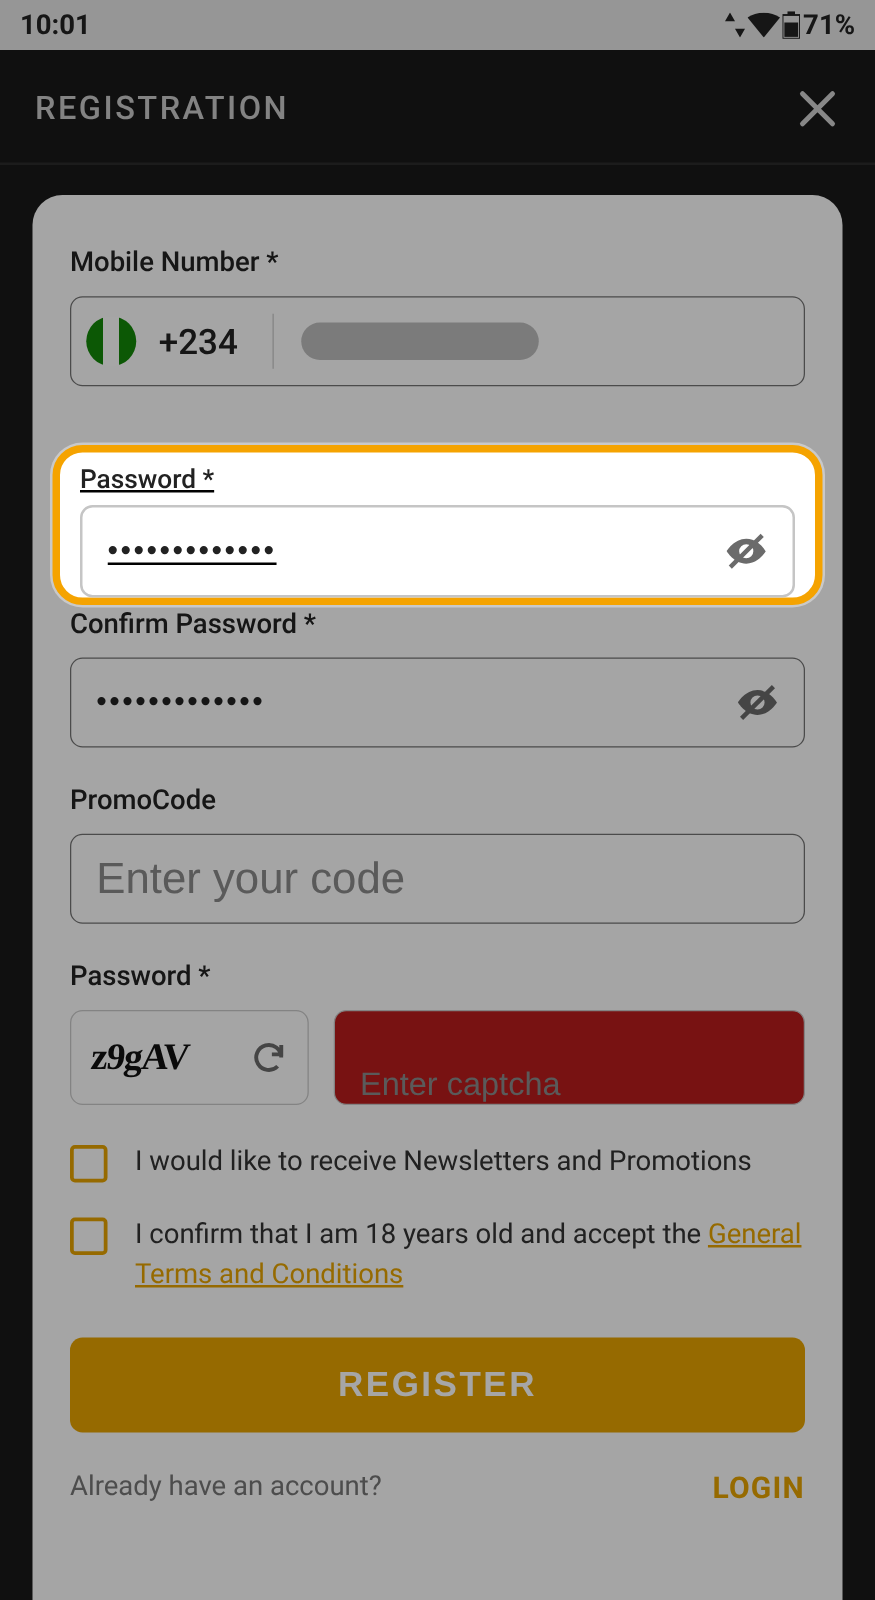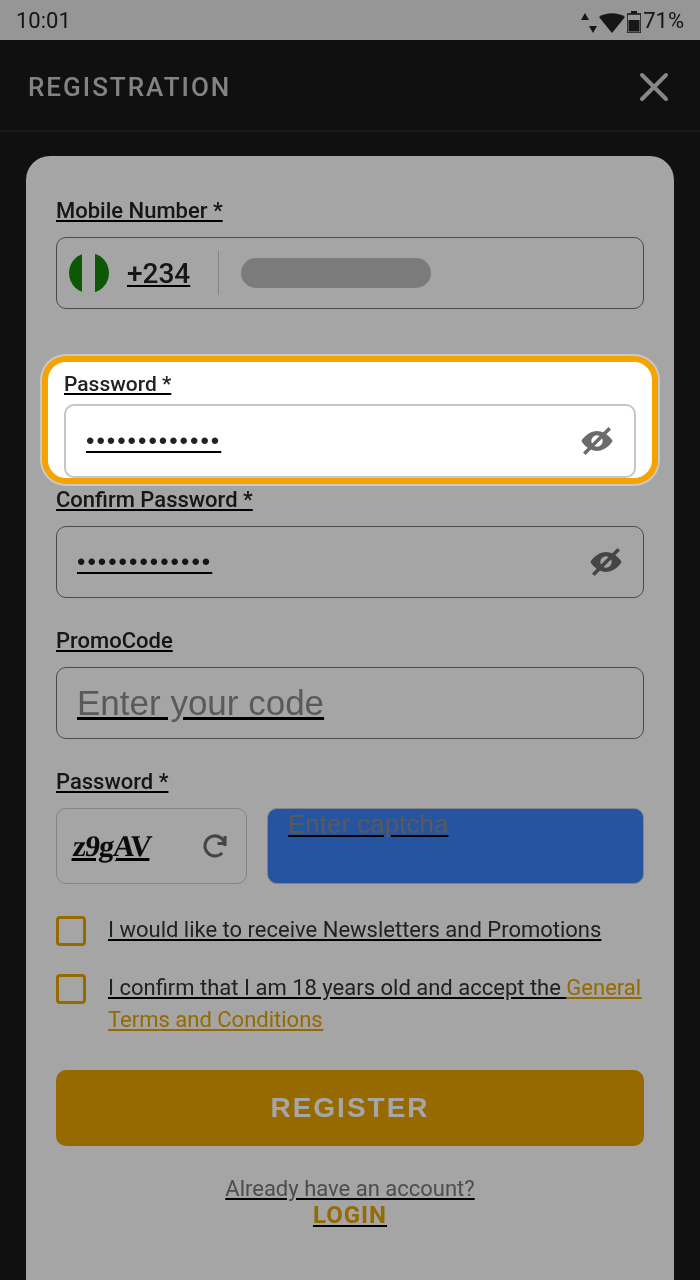--- a/index.html
+++ b/index.html
@@ -1,64 +1,64 @@
 <!DOCTYPE html>
 <html><head>
 <meta charset="utf-8">
 <style>
   * { box-sizing: border-box; margin: 0; padding: 0; }
   html, body { width: 700px; height: 1280px; overflow: hidden; font-family: -apple-system, Roboto, Arial, sans-serif; }
   body { background: #1a1a1a; position: relative; }
   .overlay { position:absolute; inset:0; background: rgba(0,0,0,0.35); pointer-events:none; z-index: 50; }
 
   
-  .status-bar { height:40px; background:#e6e6e6; display:flex; align-items:center; justify-content:space-between; padding:0 16px; font-size:22px; color:#222; position:relative; z-index:40; }
-  .status-right { display:flex; align-items:flex-end; gap:2px; }
+  .status-bar { height:40px; background:#e6e6e6; display:flex; align-items:center; justify-content:space-between; padding:0 16px; font-size:22px; color:#222; position:relative; z-index:40;font-weight:bold; }
+  .status-right { display:flex; align-items:center; gap:2px; }
   .status-right svg { display:block; }
 
   
   .app-header { height:90px; display:flex; align-items:center; justify-content:space-between; padding:4px 28px 0 28px; color:#dcdcdc; position:relative; z-index:40; }
   .app-header-title { font-size:26px; letter-spacing:2px; font-weight:500; color:#c9c9c9; }
   .close-x { width:36px; height:36px; display:flex; align-items:center; justify-content:center; cursor:pointer; }
 
   .divider { height:2px; background:#2b2b2b; }
 
   
-  .card { position:absolute; left:26px; right:26px; top:156px; bottom:0; background:#fdfdfd; border-radius:24px 24px 0 0; padding:42px 30px 16px 30px; z-index:40;text-decoration:underline; }
+  .card { position:absolute; left:26px; right:26px; top:156px; bottom:0; background:#fdfdfd; border-radius:24px 24px 0 0; padding:42px 30px 16px 30px; z-index:40; }
 
   .field-group { margin-bottom:30px; }
   .field-label { font-size:22px; color:#222; margin-bottom:14px; font-weight:500; }
   .field-box { width:100%; height:72px; border:1px solid #737373; border-radius:10px; background:#fdfdfd; display:flex; align-items:center; padding:0 20px; gap:18px; }
   .phone-box { padding-left:12px; }
   .flag { width:40px; height:40px; border-radius:50%; background: linear-gradient(to right, #138808 0 33%, #fff 33% 66%, #138808 66% 100%); flex-shrink:0; }
   .dial { font-size:28px; color:#222; font-weight:500; }
   .vsep { width:1px; height:44px; background:#c9c9c9; margin:0 4px 0 10px; }
   .phone-blur { width:190px; height:30px; background:#bdbdbd; border-radius:16px; }
 
   .pw-input { flex:1; border:none; outline:none; font-size:24px; letter-spacing:2px; background:transparent; color:#222; }
   .eye { width:34px; height:34px; color:#6b6b6b; cursor:pointer; flex-shrink:0; }
 
   .promo-input { flex:1; border:none; outline:none; font-size:35px; background:transparent; color:#0c4a6e; }
   .promo-input::placeholder, .captcha-input::placeholder { color:#8a8a8a; }
 
   .captcha-row { display:flex; gap:20px; }
   .captcha-img-box { width:210px; height:76px; border:1px solid #c9c9c9; border-radius:10px; display:flex; align-items:center; justify-content:space-between; padding:0 16px; background:#fdfdfd; }
   .captcha-text { font-family: "Comic Sans MS", cursive; font-size:30px; font-weight:700; transform: skewX(-6deg); letter-spacing:-1px; color:#111; }
   .refresh { width:30px; height:30px; color:#6b6b6b; cursor:pointer; }
-  .captcha-input-box { flex:1; height:76px; border:1px solid #c9c9c9; border-radius:10px; display:flex; align-items:flex-start; padding:0 20px; background:#3b82f6;}
+  .captcha-input-box { flex:1; height:76px; border:1px solid #c9c9c9; border-radius:10px; display:flex; align-items:flex-end; padding:0 20px; background:#b91c1c;}
   .captcha-input { flex:1; border:none; outline:none; font-size:26px; background:transparent; }
 
   .check-row { display:flex; align-items:flex-start; gap:22px; margin-bottom:26px; }
   .checkbox { width:30px; height:30px; border:3px solid #e6a400; border-radius:4px; flex-shrink:0; cursor:pointer; margin-top:2px; }
   .check-text { font-size:22px; color:#333; line-height:1.45; }
   .link { color:#e6a400; text-decoration:underline; cursor:pointer; }
 
   .register-btn { width:100%; height:76px; background:#e6a400; border:none; border-radius:10px; color:#fff; font-size:28px; font-weight:700; letter-spacing:2px; cursor:pointer; margin-top:8px; }
 
-  .footer-row { display:flex; justify-content:space-between; align-items:center; margin-top:30px;flex-direction:column; }
+  .footer-row { display:flex; justify-content:space-between; align-items:center; gap:18px; margin-top:30px; }
   .footer-text { font-size:22px; color:#777; }
   .login-link { font-size:24px; font-weight:700; color:#e6a400; letter-spacing:1px; cursor:pointer; }
 
   
   .highlight { position:absolute; left:42px; right:42px; top:356px; height:128px; border:6px solid #f5a300; border-radius:24px; background:#fff; z-index:100; padding:10px 16px 12px 16px; box-shadow: 0 0 0 2px rgba(255,255,255,.4); text-decoration: underline;}
   .highlight .field-label { font-size:21px; margin-bottom:8px; }
   .highlight .field-box { height:74px; border:2px solid #c5c5c5; background:#fff; }
 </style>
 </head>
 <body>

